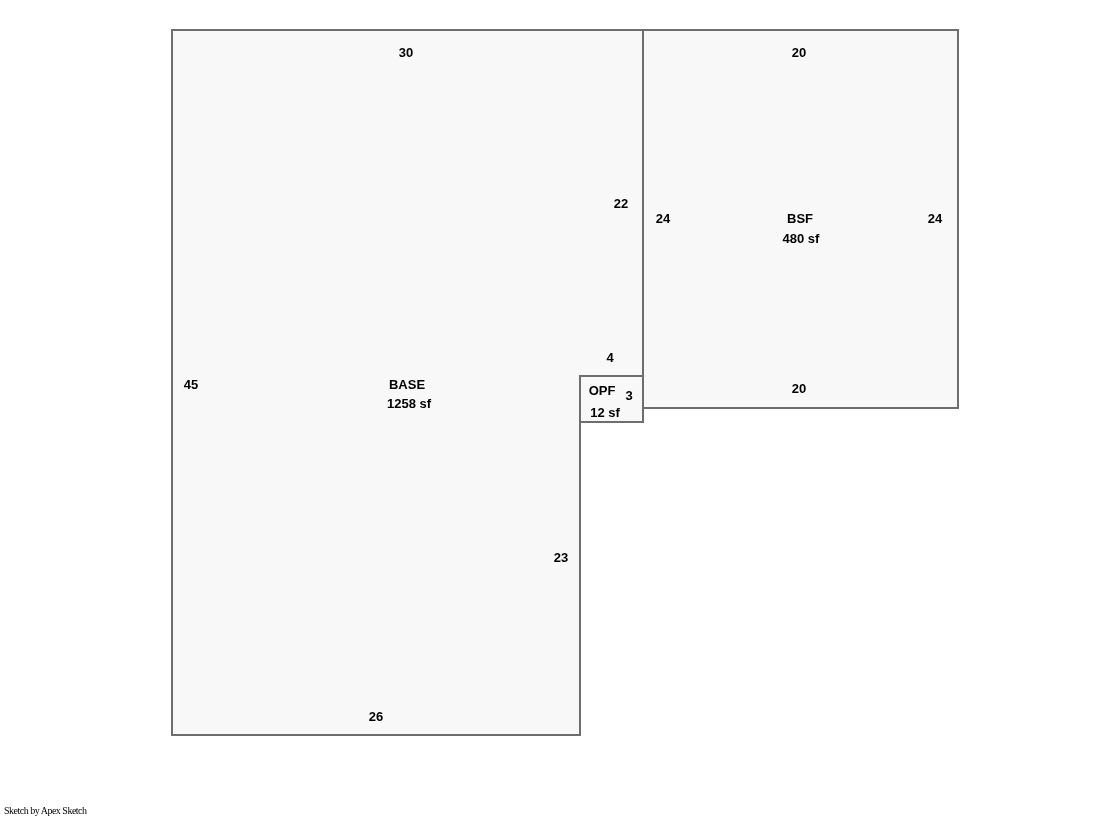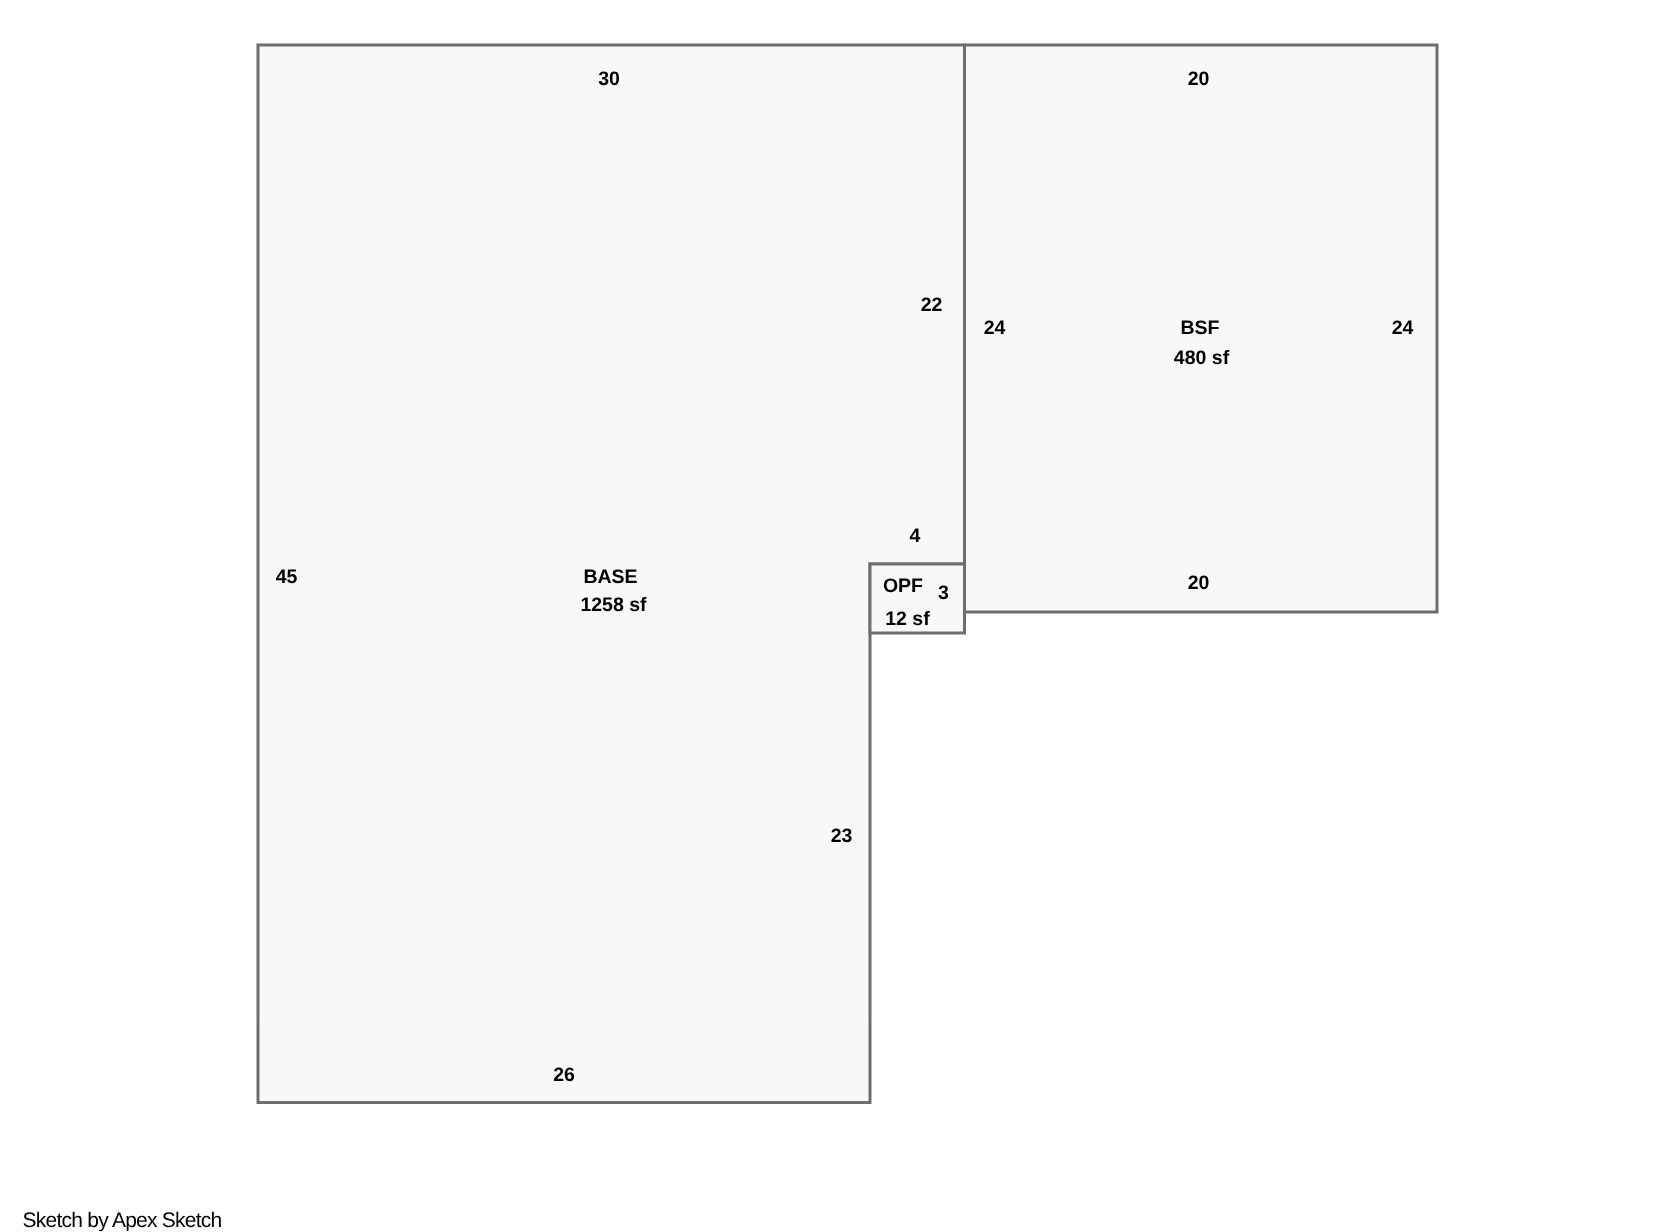--- a/index.html
+++ b/index.html
@@ -15,24 +15,24 @@
     background: #ffffff;
     overflow: hidden;
   }
   #sketch-svg {
     position: absolute;
     left: 0;
     top: 0;
   }
   .credit {
     position: absolute;
-    left: 15px;
+    left: 4px;
     top: 805px;
-    font-family: Liberation Sans, sans-serif;
-    font-size: 14px;
+    font-family: Liberation Serif, serif;
+    font-size: 10px;
     letter-spacing: -0.5px;
     color: #000000;
     white-space: nowrap;
   }
   text.dim-label, text.area-name, text.area-sf {
     font-family: "Liberation Sans", sans-serif;
     font-weight: bold;
     font-size: 13px;
     fill: #000000;
   }

